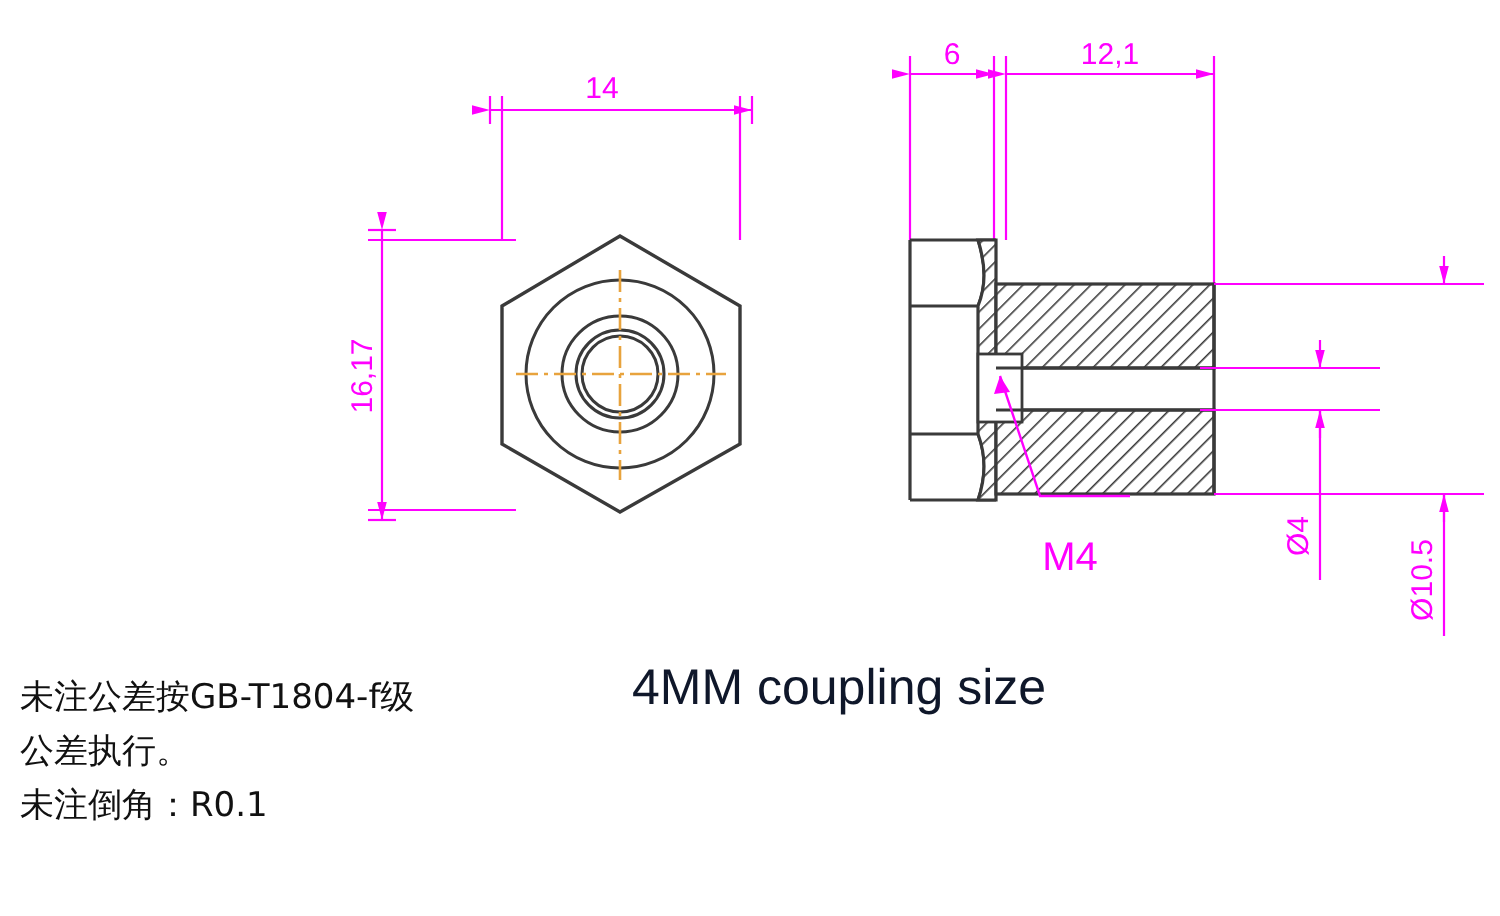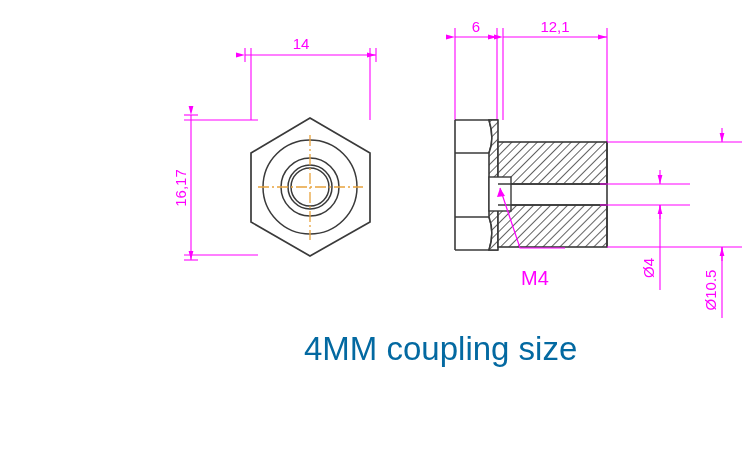--- a/index.html
+++ b/index.html
@@ -29,25 +29,25 @@
     font-size: 15px;
     fill: #ff00ff;
   }
   .dim-text-lg {
     font-family: "Liberation Sans", sans-serif;
     font-size: 20px;
     fill: #ff00ff;
   }
   .title-text {
     position: absolute;
-    left: 304px;
+    left: 316px;
     top: 330px;
     font-family: "Liberation Sans", sans-serif;
-    font-size: 33px;
-    color: #0369a1;
+    font-size: 25px;
+    color: #0f172a;
     letter-spacing: 0px;
     white-space: nowrap;
   }
   .notes {
     position: absolute;
     left: 10px;
     top: 336px;
     font-family: "DejaVu Sans", sans-serif;
     font-size: 17px;
     color: #111111;
@@ -177,14 +177,19 @@
         <line x1="722" y1="128" x2="722" y2="142" stroke="#ff00ff" stroke-width="1.1" marker-end="url(#arrR)"></line>
         <line x1="722" y1="261" x2="722" y2="247" stroke="#ff00ff" stroke-width="1.1" marker-end="url(#arrR)"></line>
         <line x1="722" y1="247" x2="722" y2="318" stroke="#ff00ff" stroke-width="1.1"></line>
         <text class="dim-text" x="0" y="0" text-anchor="middle" transform="translate(716,290) rotate(-90)">Ø10.5</text>
       </g>
     </g>
   </svg>
 
   <div class="title-text">4MM coupling size</div>
 
+  <div class="notes">
+    <div>未注公差按GB-T1804-f级</div>
+    <div>公差执行。</div>
+    <div>未注倒角：R0.1</div>
+  </div>
 
 </div>
 
 </body></html>

